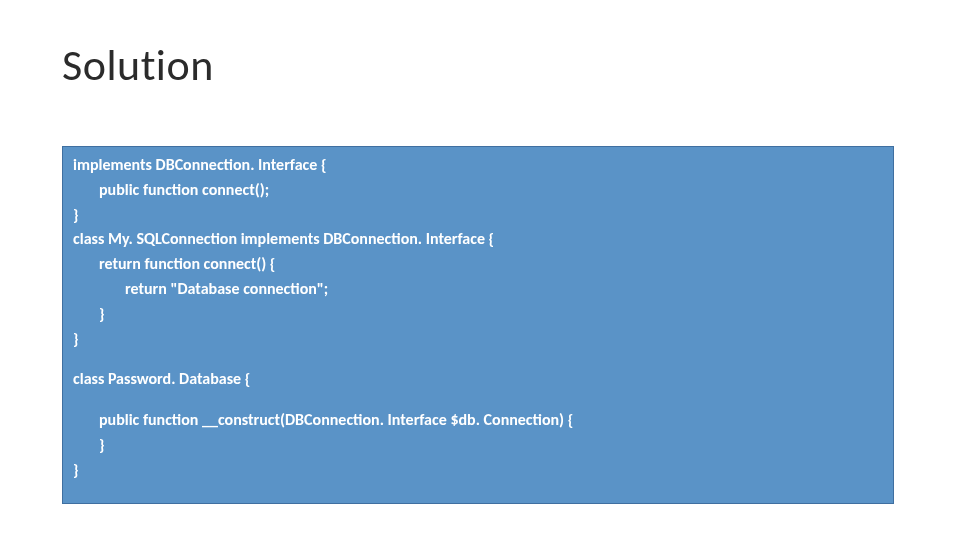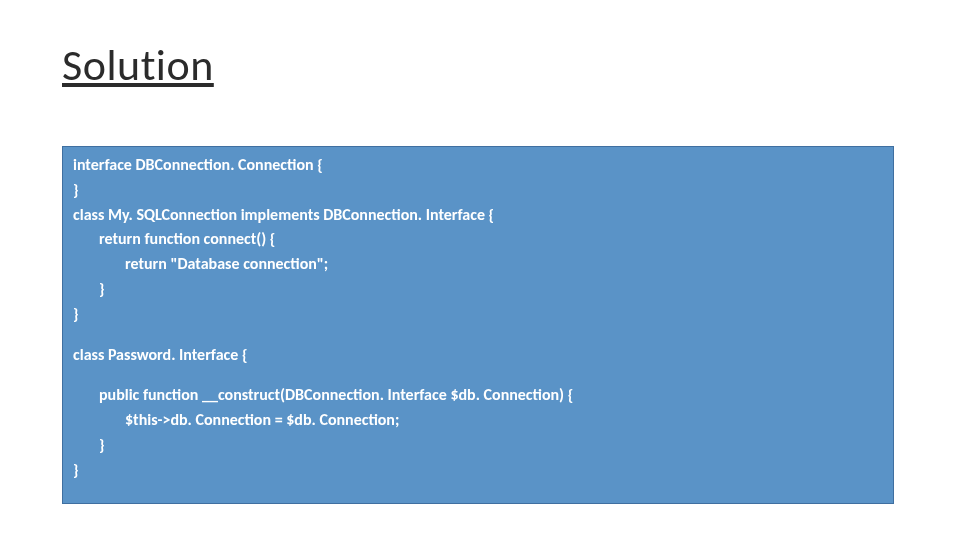--- a/index.html
+++ b/index.html
@@ -11,21 +11,20 @@
     background: #ffffff;
   }
   .title {
     position: absolute;
     top: 38px;
     left: 62px;
     font-size: 44px;
     font-weight: 400;
     color: #2b2b2b;
     letter-spacing: 0.5px;
-    text-decoration: underline;
   }
   .code-block {
     position: absolute;
     top: 146px;
     left: 62px;
     width: 832px;
     height: 358px;
     background: #5a93c7;
     border: 1px solid #3f6fa0;
     padding: 6px 10px 6px 10px;
@@ -40,28 +39,28 @@
   .indent1 { padding-left: 26px; }
   .indent2 { padding-left: 52px; }
 </style>
 </head>
 <body>
 
 <div class="slide">
   <div class="title">Solution</div>
 
   <div class="code-block">
-    <div>interface DBConnection. Connection {</div>
+    <div>implements DBConnection. Interface {</div>
+    <div class="indent1">public function connect();</div>
     <div>}</div>
     <div>class My. SQLConnection implements DBConnection. Interface {</div>
     <div class="indent1">return function connect() {</div>
     <div class="indent2">return "Database connection";</div>
     <div class="indent1">}</div>
     <div>}</div>
     <div class="spacer"></div>
-    <div>class Password. Interface {</div>
+    <div>class Password. Database {</div>
     <div class="spacer"></div>
     <div class="indent1">public function __construct(DBConnection. Interface $db. Connection) {</div>
-    <div class="indent2">$this-&gt;db. Connection = $db. Connection;</div>
     <div class="indent1">}</div>
     <div>}</div>
   </div>
 </div>
 
 </body></html>

